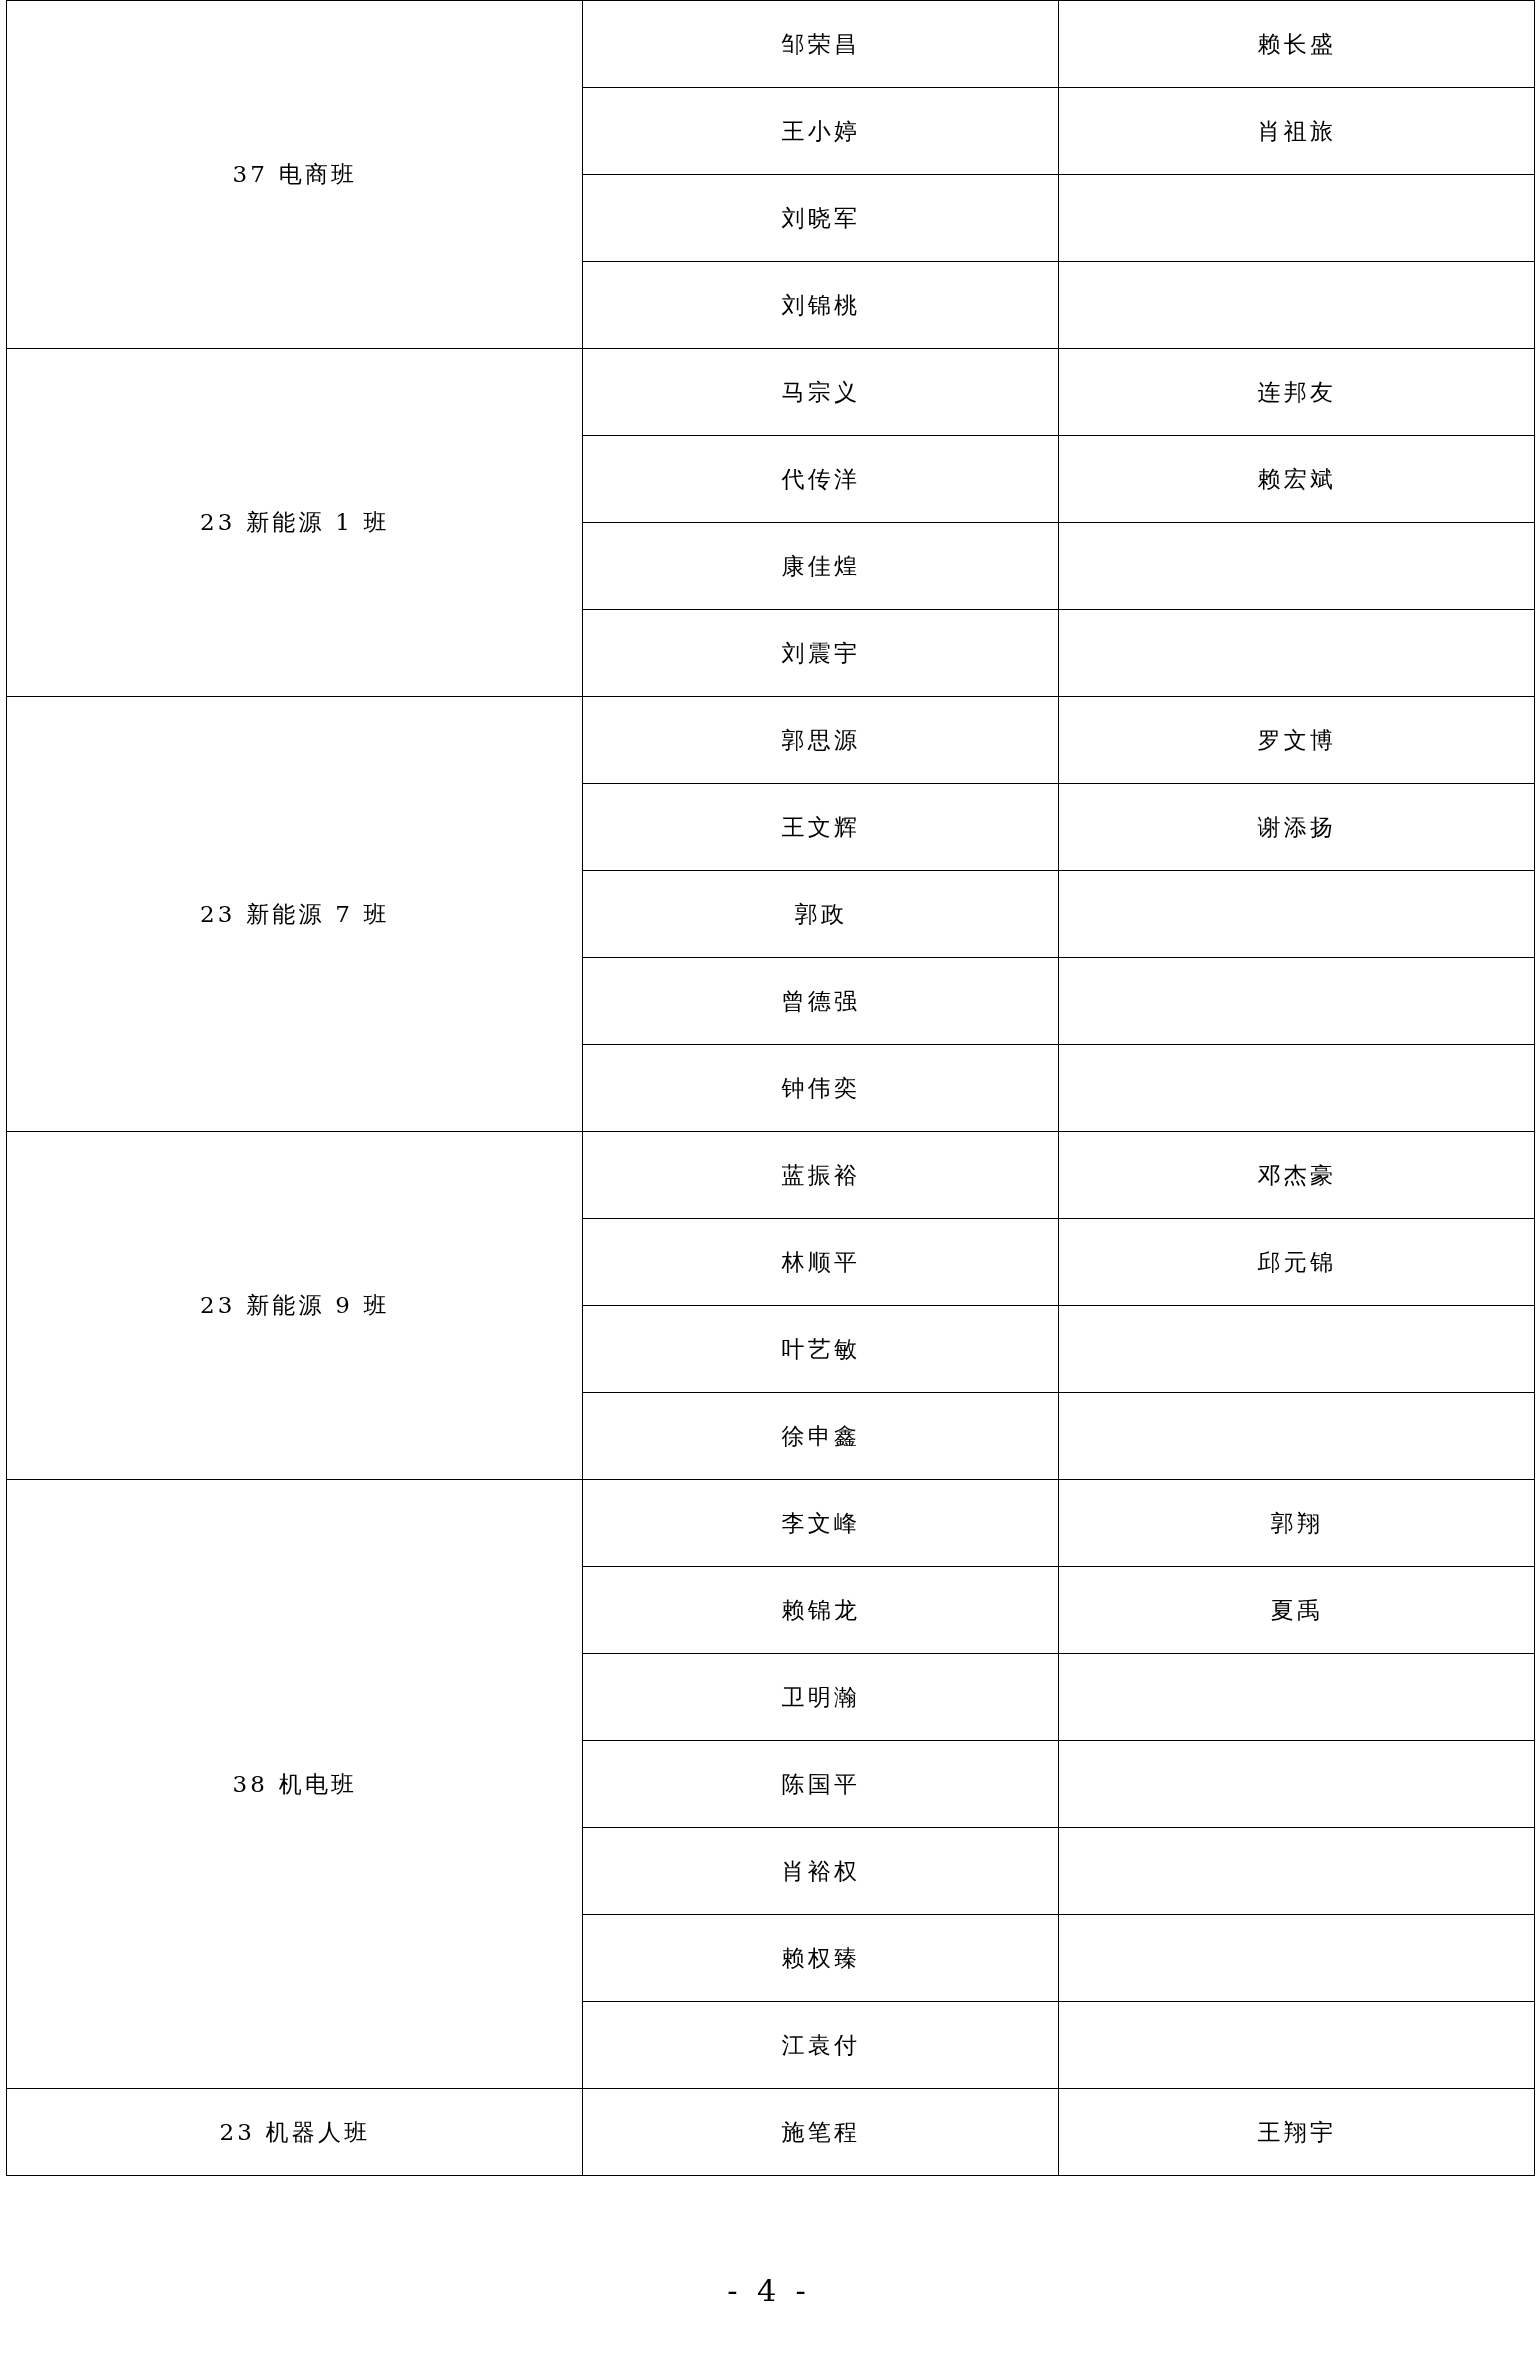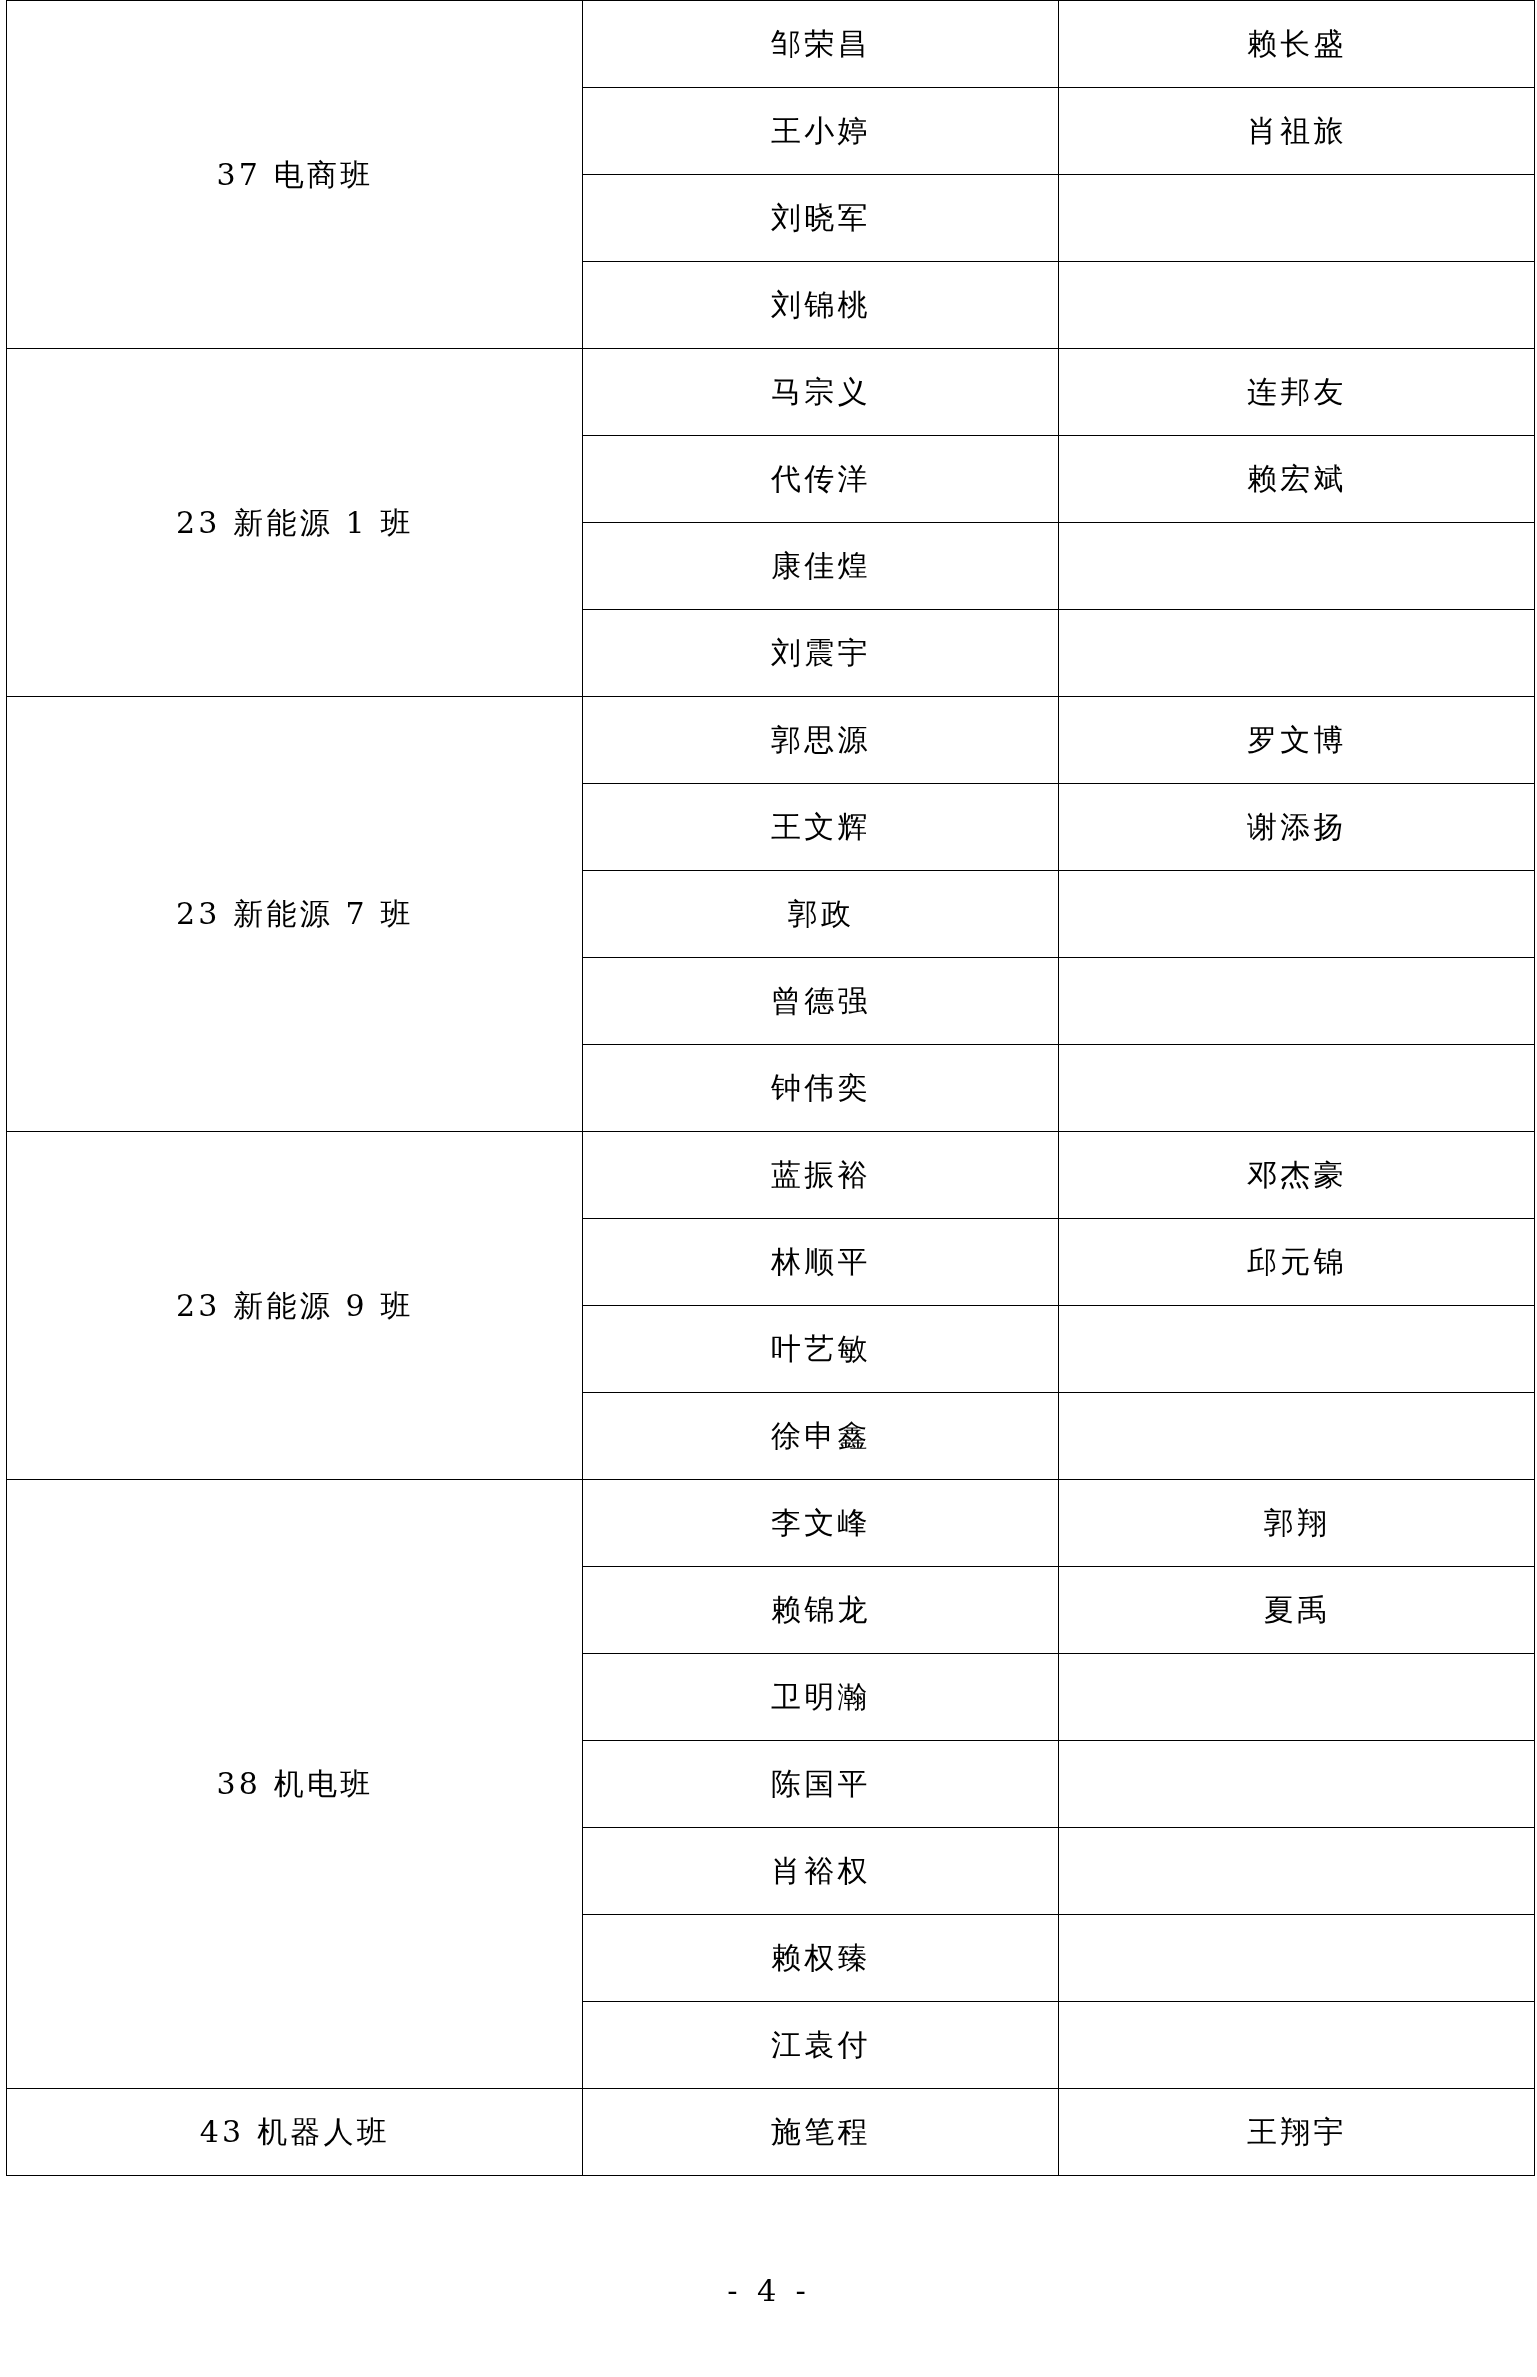--- a/index.html
+++ b/index.html
@@ -31,21 +31,21 @@
   table.roster {
     border-collapse: collapse;
     table-layout: fixed;
     width: 1525px;
     margin-left: 6.4px;
   }
   table.roster td {
     border: 1.6px solid #000000;
     text-align: center;
     vertical-align: middle;
-    font-size: 30px;
+    font-size: 23px;
     line-height: 1.25;
     letter-spacing: 3.2px;
     height: 86px;
     padding: 0;
     font-family: "DejaVu Serif", "Liberation Serif", serif;
   }
   td.class-cell {
     width: 575px;
   }
   td.name-cell {
@@ -175,21 +175,21 @@
           </tr>
           <tr>
             <td class="name-cell">赖权臻</td>
             <td class="extra-cell"></td>
           </tr>
           <tr>
             <td class="name-cell">江袁付</td>
             <td class="extra-cell"></td>
           </tr>
           <tr>
-            <td class="class-cell" rowspan="1">43 机器人班</td>
+            <td class="class-cell" rowspan="1">23 机器人班</td>
             <td class="name-cell">施笔程</td>
             <td class="extra-cell">王翔宇</td>
           </tr>
         </tbody>
     </table>
   </div>
 
   <div class="footer">
     <span class="pagenum">- 4 -</span>
   </div>

